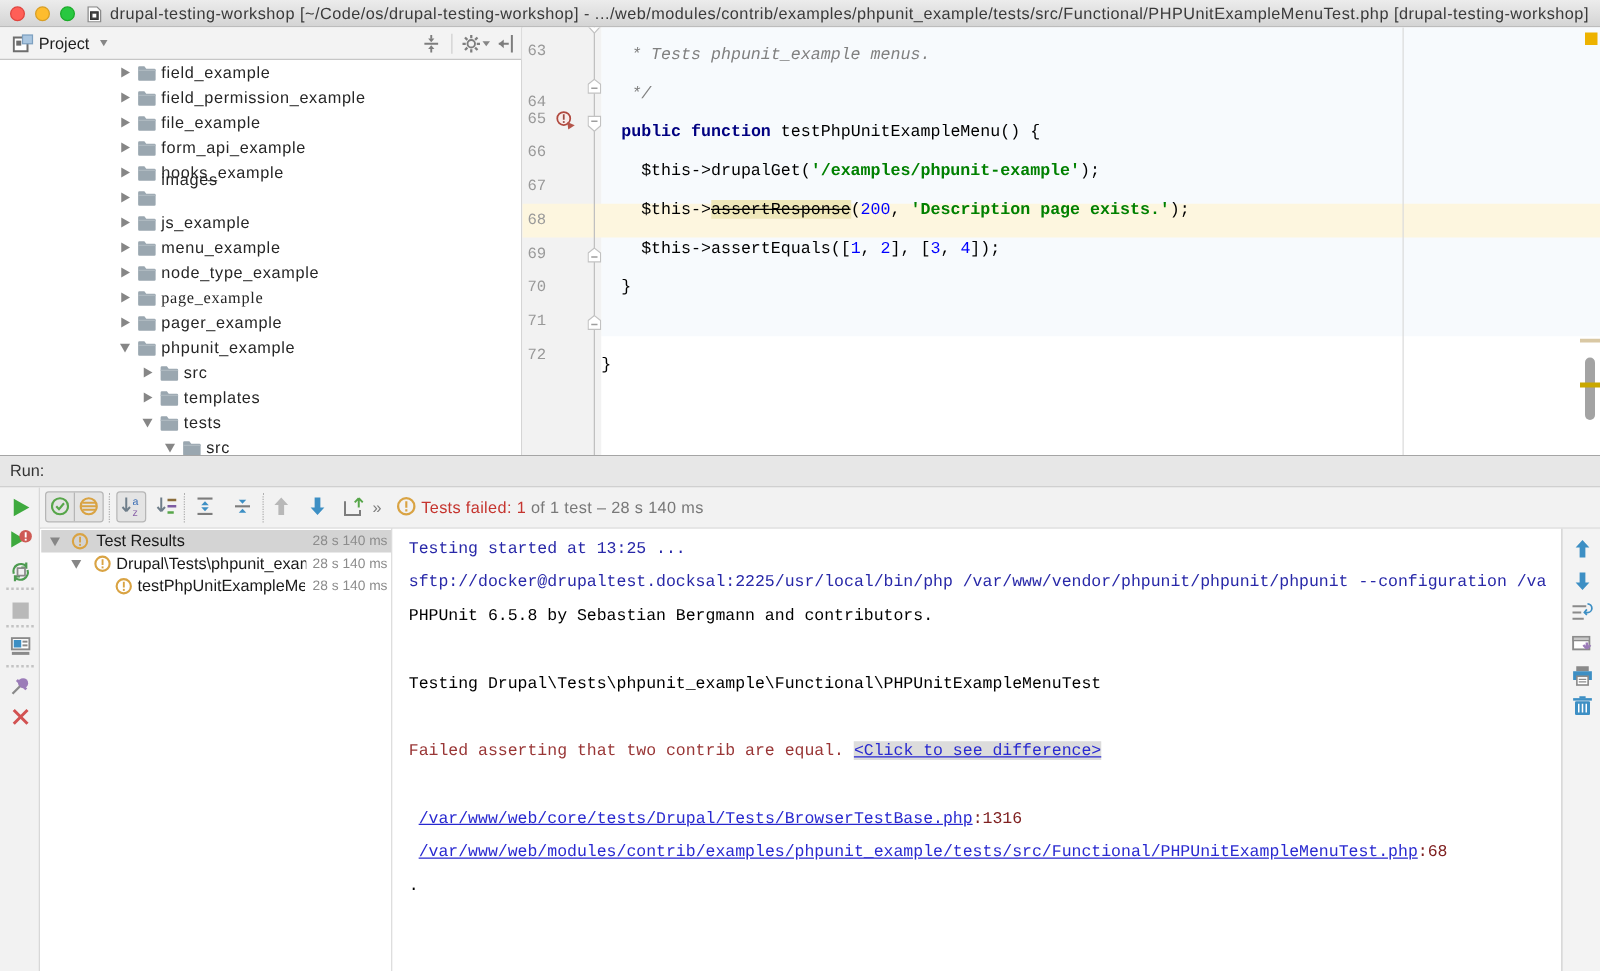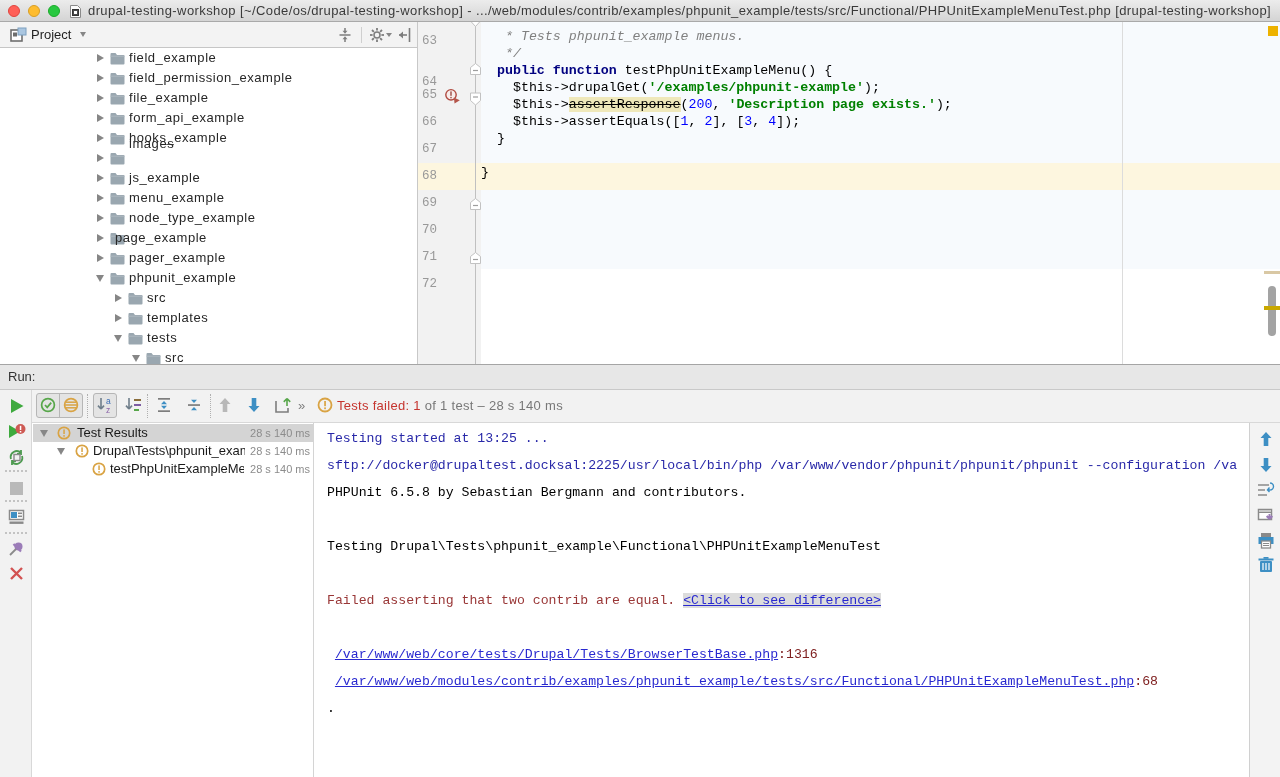--- a/index.html
+++ b/index.html
@@ -24,21 +24,21 @@
 
 #editor { left:418px; top:22px; width:862px; height:342px; background:#fff; }
 #ed-blue { position:absolute; left:63px; top:0; width:799px; height:247px; background:#f7fafd; }
 #gutter { position:absolute; left:0; top:0; width:63px; height:342px; background:#f2f2f2; }
 #caret-row { position:absolute; left:0; top:141px; width:862px; height:27px; background:#fdf6df; }
 #margin-line { position:absolute; left:704px; top:0; width:1px; height:342px; background:#dcdcdc; }
 #fold-line { position:absolute; left:57px; top:0; width:1px; height:342px; background:#c0c0c0; }
 .lnum { position:absolute; left:0; width:19px; text-align:right; height:27px; line-height:27px;
   font-family:"Liberation Mono",monospace; font-size:12.5px; color:#999999; }
 #code { position:absolute; left:63px; top:6px; font-family:"Liberation Mono",monospace;
-  font-size:13.3px; line-height:17px; white-space:pre; color:#000; }
+  font-size:13.3px; line-height:31px; white-space:pre; color:#000; }
 .kw { color:#000080; font-weight:bold; }
 .str { color:#008000; font-weight:bold; }
 .num { color:#0000ff; }
 .cmt { color:#808080; font-style:italic; }
 .dep { text-decoration:line-through; background:#efe8ba; }
 
 #runline { left:0; top:364px; width:1280px; height:1px; background:#a5a5a5; }
 #tabbar { left:0; top:365px; width:1280px; height:25px; background:#e7e7e7; border-bottom:1px solid #c9c9c9; }
 #runtab { position:absolute; left:44px; top:1px; width:354px; height:24px; background:#d9d9d9;
   border:1px solid #bdbdbd; border-bottom:none; }
@@ -164,21 +164,21 @@
 <svg class="folder" style="left:110px;top:190px;" viewBox="0 0 15 13">
           <path d="M0.5 2 a1 1 0 0 1 1-1 h4 l1.5 2 h6.5 a1 1 0 0 1 1 1 v7.5 a1 1 0 0 1 -1 1 h-12 a1 1 0 0 1 -1-1 z" fill="#9aa7b0"></path>
           <path d="M0.5 4.2 h14" stroke="#aeb9c0" stroke-width="1"></path>
         </svg>
 <div class="tree-row" style="left:129px;top:186px;">node_type_example</div>
 <div class="tri-r" style="left:97px;top:212px;"></div>
 <svg class="folder" style="left:110px;top:210px;" viewBox="0 0 15 13">
           <path d="M0.5 2 a1 1 0 0 1 1-1 h4 l1.5 2 h6.5 a1 1 0 0 1 1 1 v7.5 a1 1 0 0 1 -1 1 h-12 a1 1 0 0 1 -1-1 z" fill="#9aa7b0"></path>
           <path d="M0.5 4.2 h14" stroke="#aeb9c0" stroke-width="1"></path>
         </svg>
-<div class="tree-row" style="left:115px;top:206px;">page_example</div>
+<div class="tree-row" style="left:129px;top:206px;font-family:Liberation Serif, serif;">page_example</div>
 <div class="tri-r" style="left:97px;top:232px;"></div>
 <svg class="folder" style="left:110px;top:230px;" viewBox="0 0 15 13">
           <path d="M0.5 2 a1 1 0 0 1 1-1 h4 l1.5 2 h6.5 a1 1 0 0 1 1 1 v7.5 a1 1 0 0 1 -1 1 h-12 a1 1 0 0 1 -1-1 z" fill="#9aa7b0"></path>
           <path d="M0.5 4.2 h14" stroke="#aeb9c0" stroke-width="1"></path>
         </svg>
 <div class="tree-row" style="left:129px;top:226px;">pager_example</div>
 <div class="tri-d" style="left:96px;top:253px;"></div>
 <svg class="folder" style="left:110px;top:250px;" viewBox="0 0 15 13">
           <path d="M0.5 2 a1 1 0 0 1 1-1 h4 l1.5 2 h6.5 a1 1 0 0 1 1 1 v7.5 a1 1 0 0 1 -1 1 h-12 a1 1 0 0 1 -1-1 z" fill="#9aa7b0"></path>
           <path d="M0.5 4.2 h14" stroke="#aeb9c0" stroke-width="1"></path>

